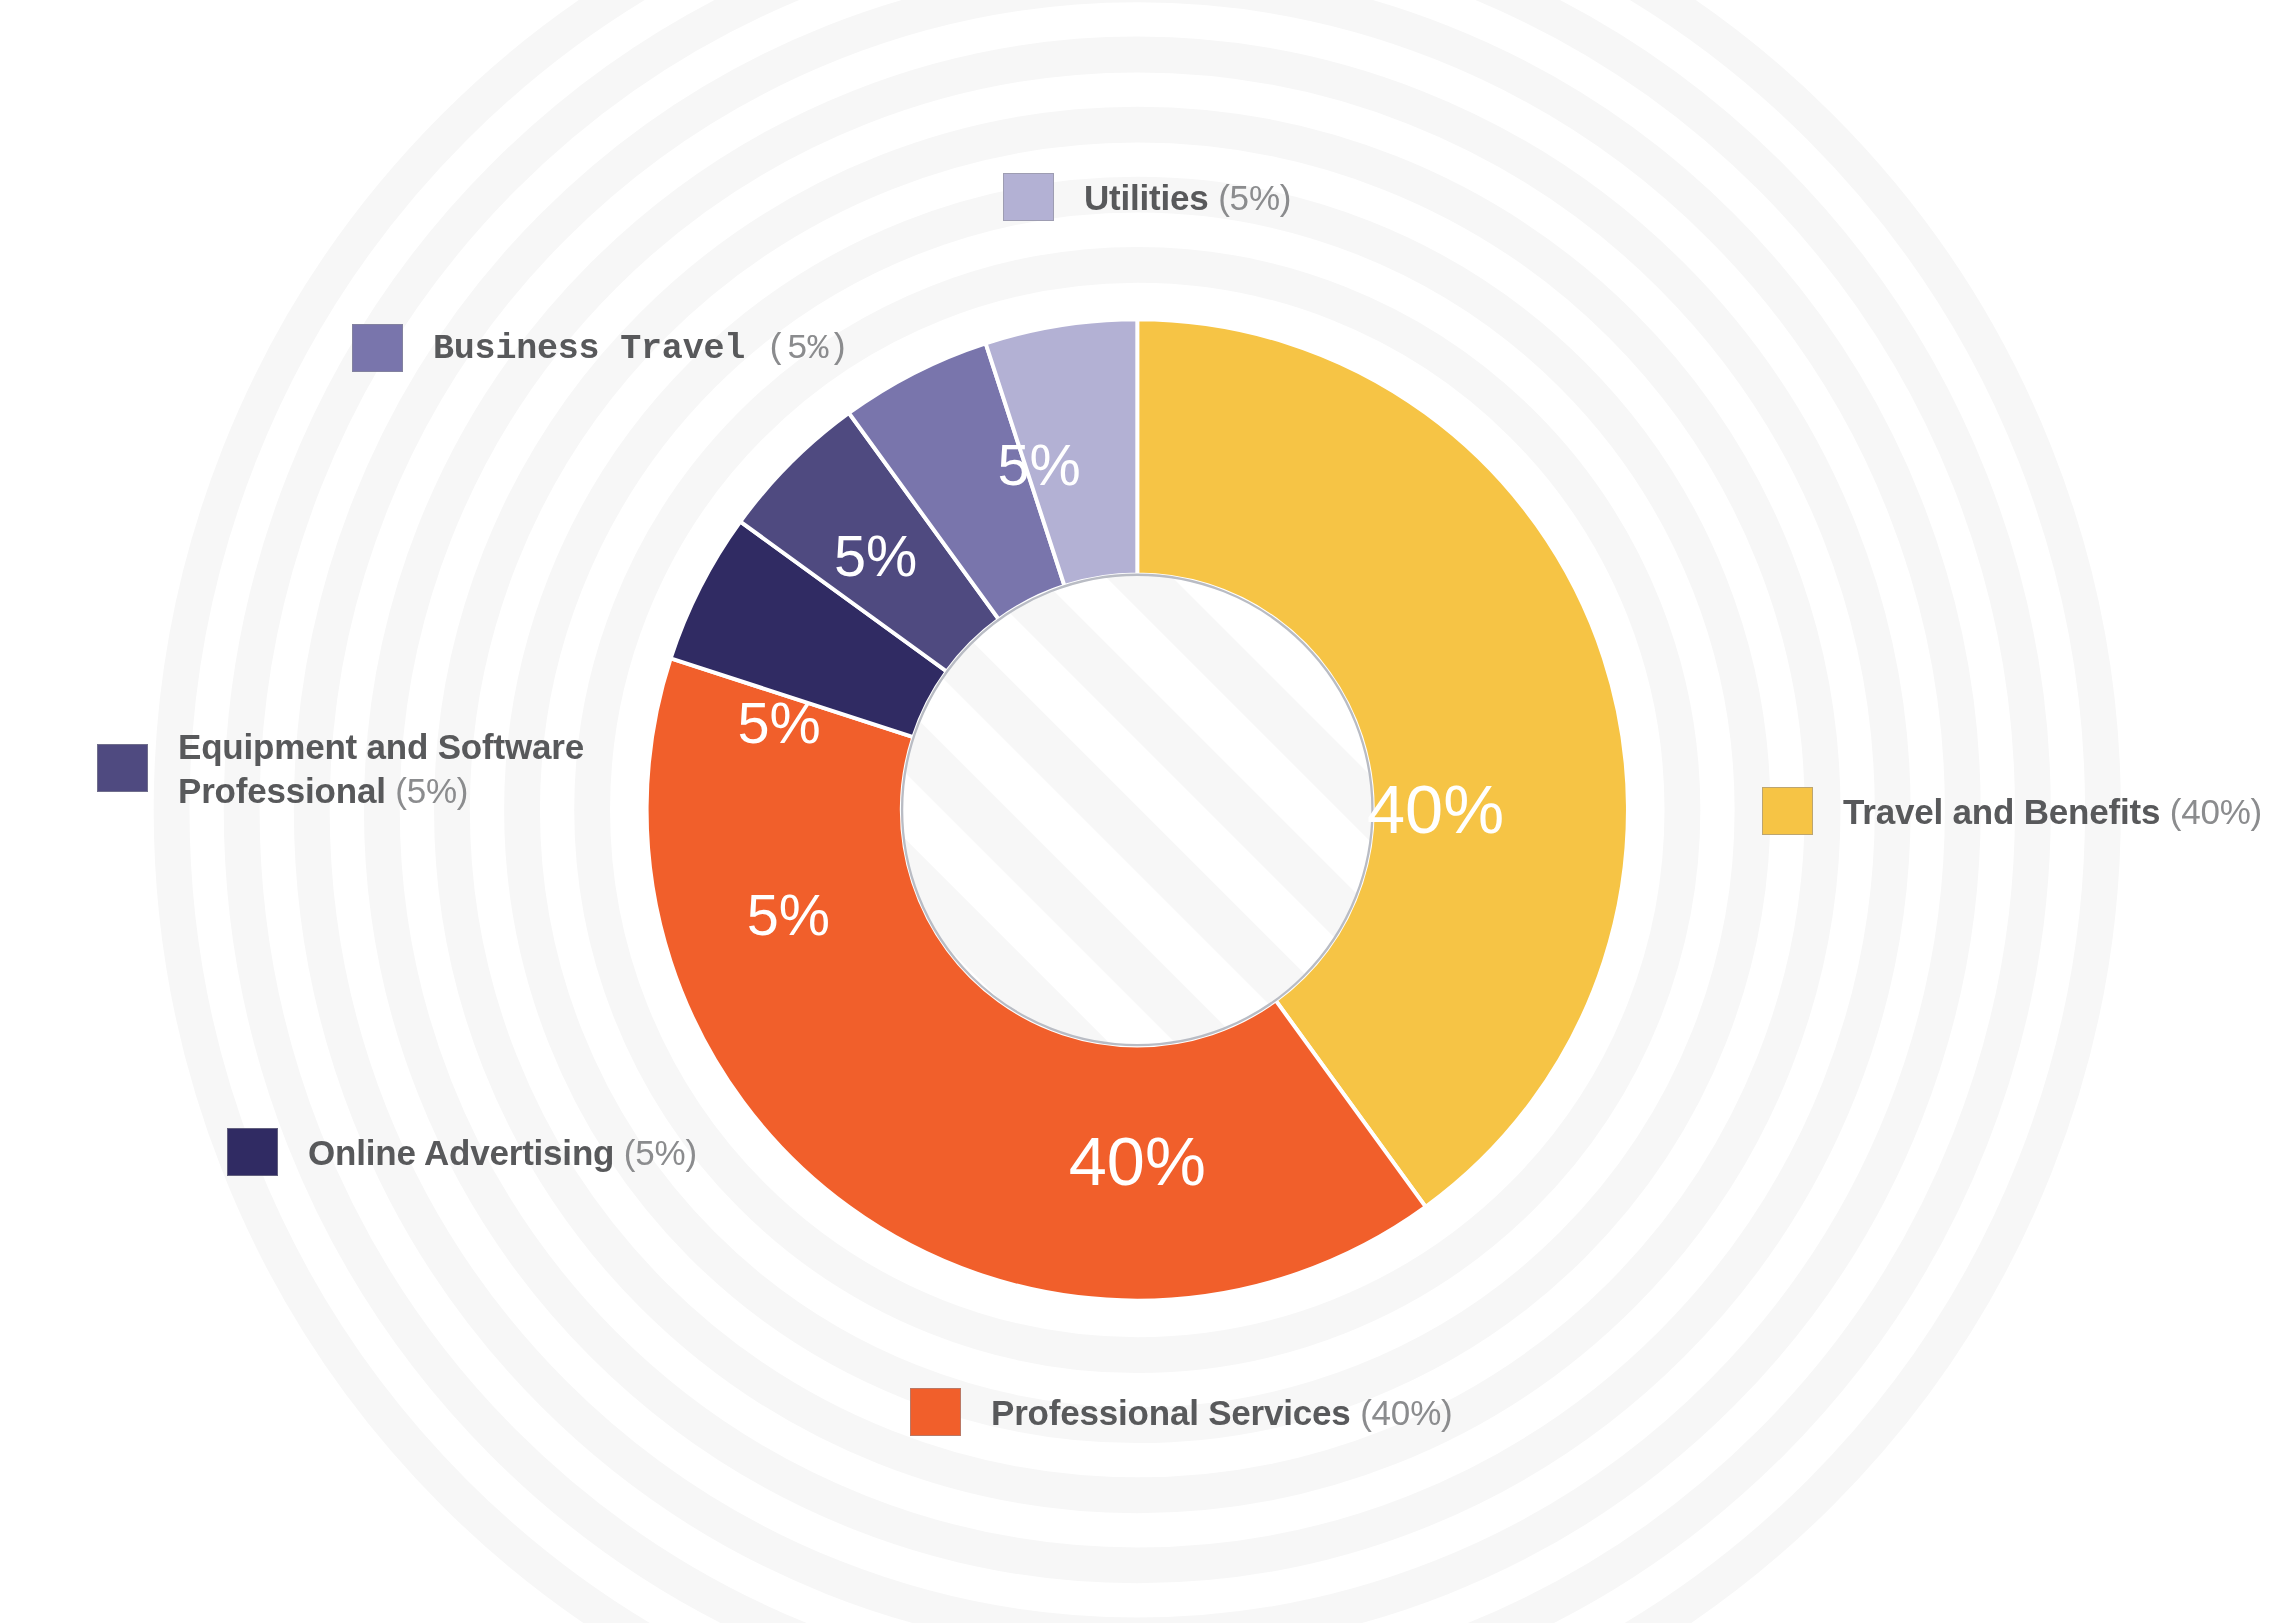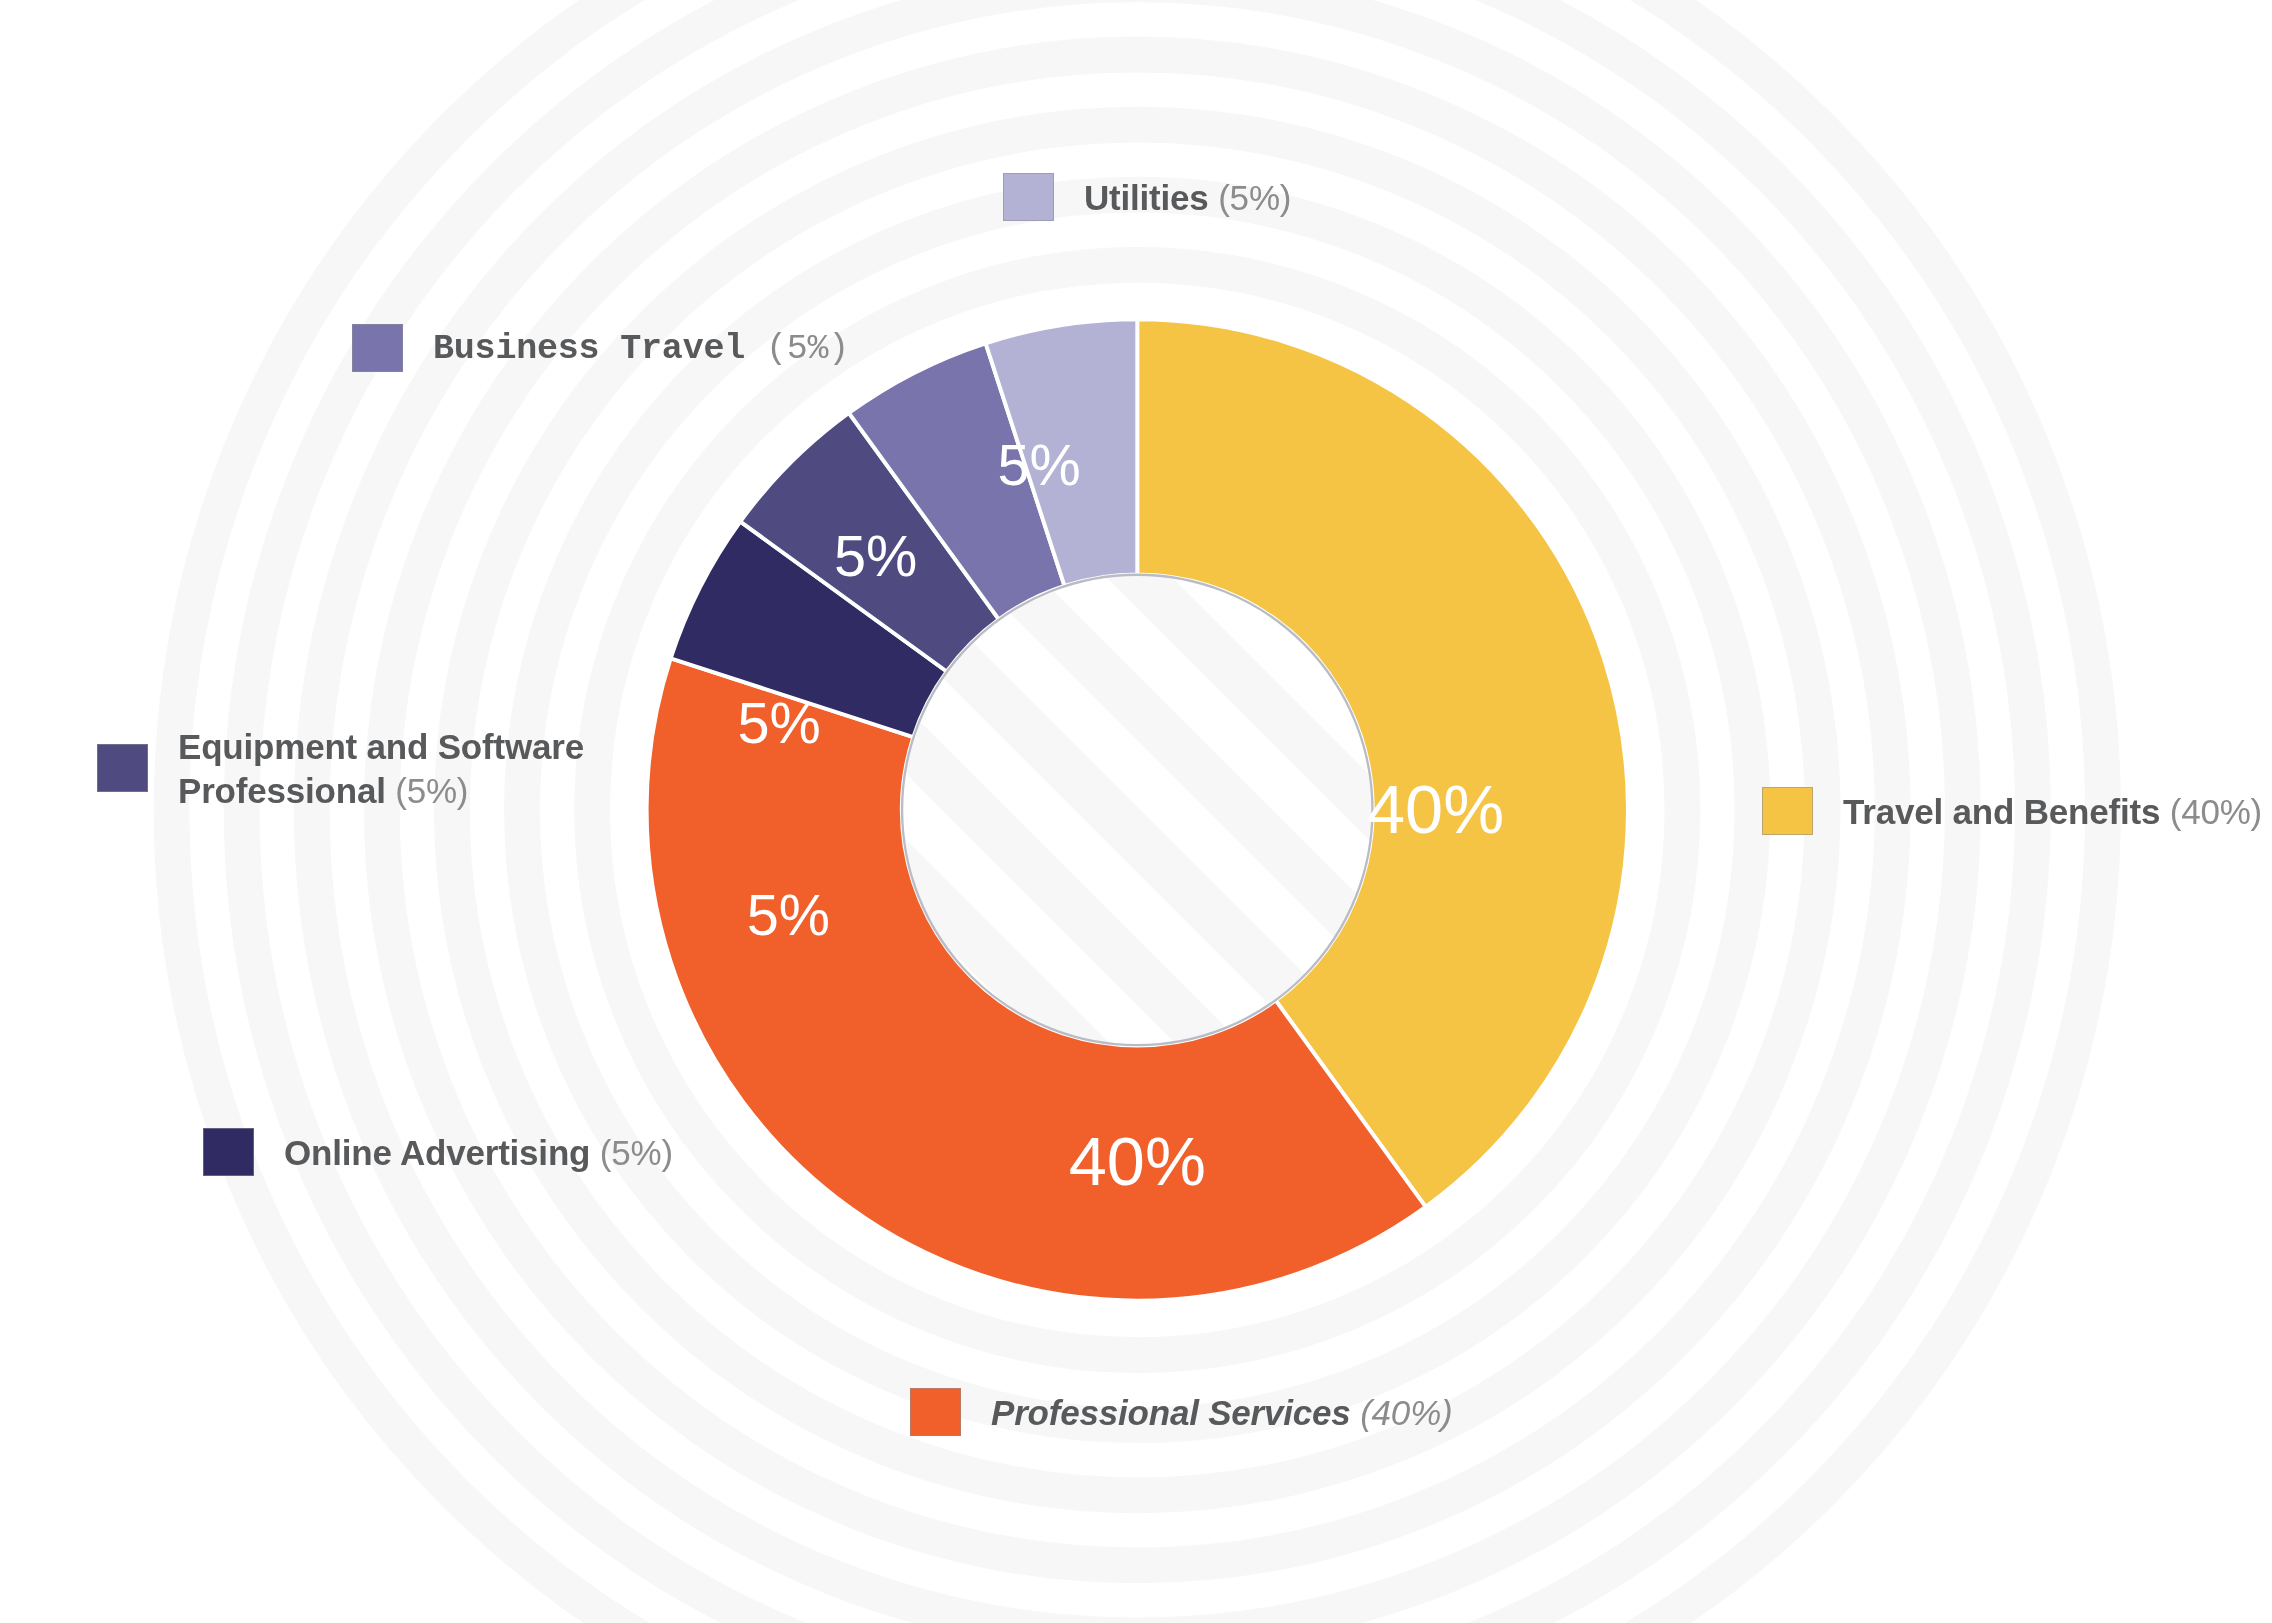--- a/index.html
+++ b/index.html
@@ -61,22 +61,22 @@
   }
   .legend-text.wrap {
     white-space: normal;
     max-width: 483px;
   }
 
   
   #legend-utilities           { left: 1003px; top: 173px; }
   #legend-business-travel     { left: 352px;  top: 324px; font-family: Liberation Mono, monospace; }
   #legend-equipment           { left: 97px;  top: 723px; }
-  #legend-online-advertising  { left: 203px;  top: 1128px; }
-  #legend-professional        { left: 910px; top: 1388px; font-style: italic; }
+  #legend-online-advertising  { left: 227px;  top: 1128px; }
+  #legend-professional        { left: 910px; top: 1388px; }
   #legend-payroll             { left: 1762px; top: 787px; }
 
   
 
   .slice-label {
     font-size: 74px;
     fill: #ffffff;
     font-family: "Liberation Sans", sans-serif;
     font-weight: normal;
     text-anchor: middle;

